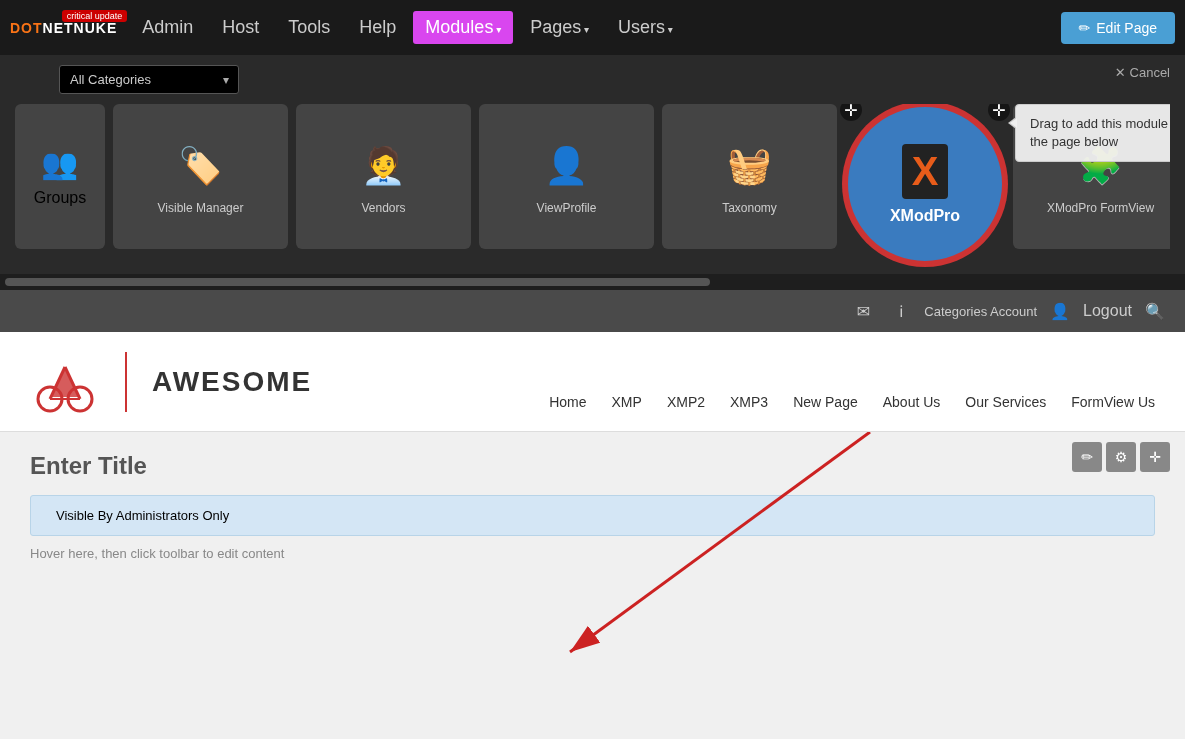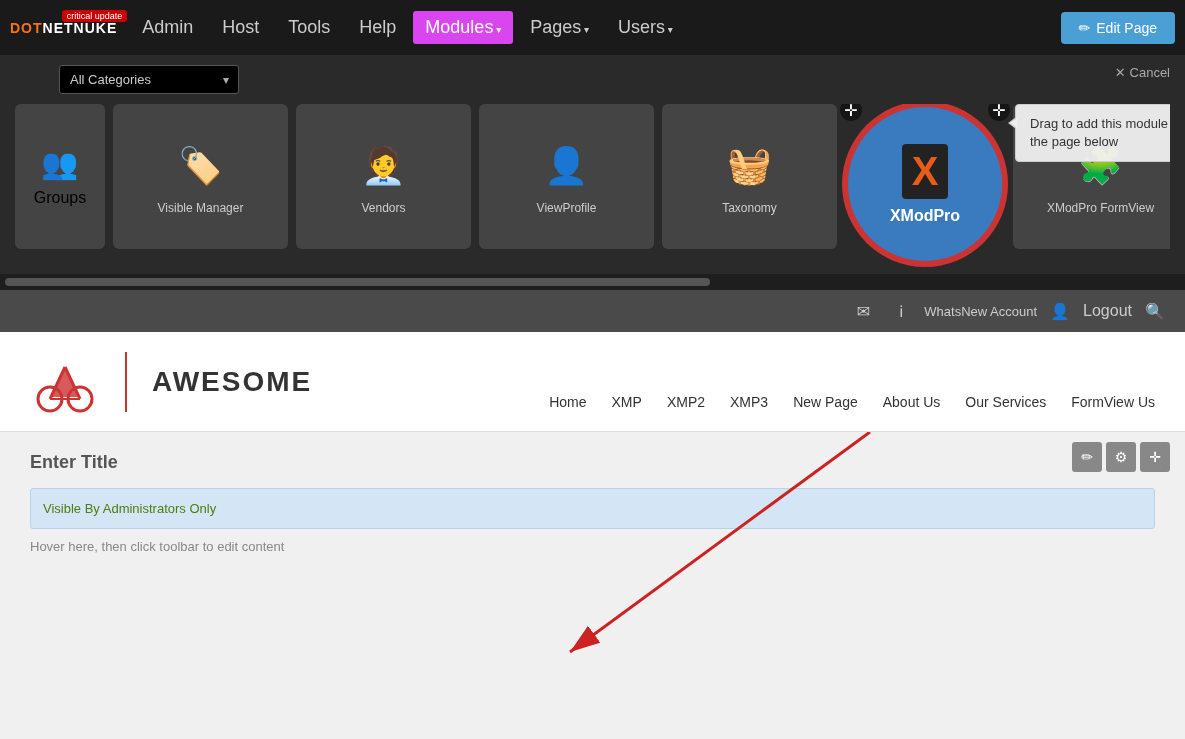--- a/index.html
+++ b/index.html
@@ -335,21 +335,21 @@
       text-decoration: none;
     }
 
     
     .content-area {
       background: #f0f0f0;
       padding: 20px 30px;
       position: relative;
     }
     .content-title {
-      font-size: 18px;
+      font-size: 24px;
       color: #555;
       margin-bottom: 15px;
     }
     .content-toolbar {
       position: absolute;
       top: 10px;
       right: 15px;
       display: flex;
       gap: 4px;
     }
@@ -361,23 +361,23 @@
       display: flex;
       align-items: center;
       justify-content: center;
       border-radius: 3px;
       cursor: pointer;
       font-size: 14px;
     }
     .admin-notice {
       background: #d4e6f5;
       border: 1px solid #b8d4e8;
-      padding: 12px 12px;
+      padding: 12px 25px;
       border-radius: 3px;
-      color: #4d7c0f;
+      color: #000000;
       font-size: 13px;
       margin-bottom: 10px;
     }
     .edit-hint {
       color: #888;
       font-size: 13px;
       margin-top: 8px;
     }
 
     
@@ -527,21 +527,21 @@
 </div>
 
 <div class="scrollbar-container">
   <div class="scrollbar-bar"></div>
 </div>
 
 <div class="site-admin-bar">
   <div class="admin-left">
     <span class="admin-bar-icon">✉</span>
     <span class="admin-bar-icon">ℹ</span>
-    <span class="admin-bar-user">WhatsNew Account</span>
+    <span class="admin-bar-user">Categories Account</span>
     <span class="admin-bar-icon">👤</span>
     <span class="admin-bar-logout">Logout</span>
     <span class="admin-bar-icon">🔍</span>
   </div>
 </div>
 
 <div class="site-header">
   <div class="site-logo">
 
     <svg class="bike-icon" viewBox="0 0 70 70">

